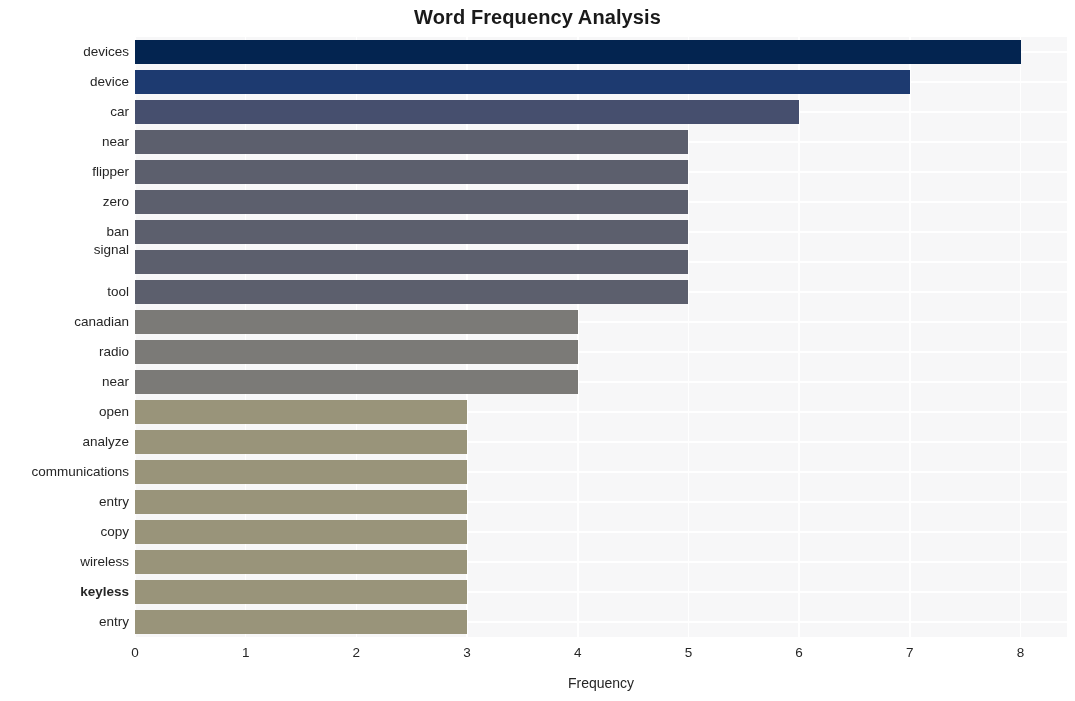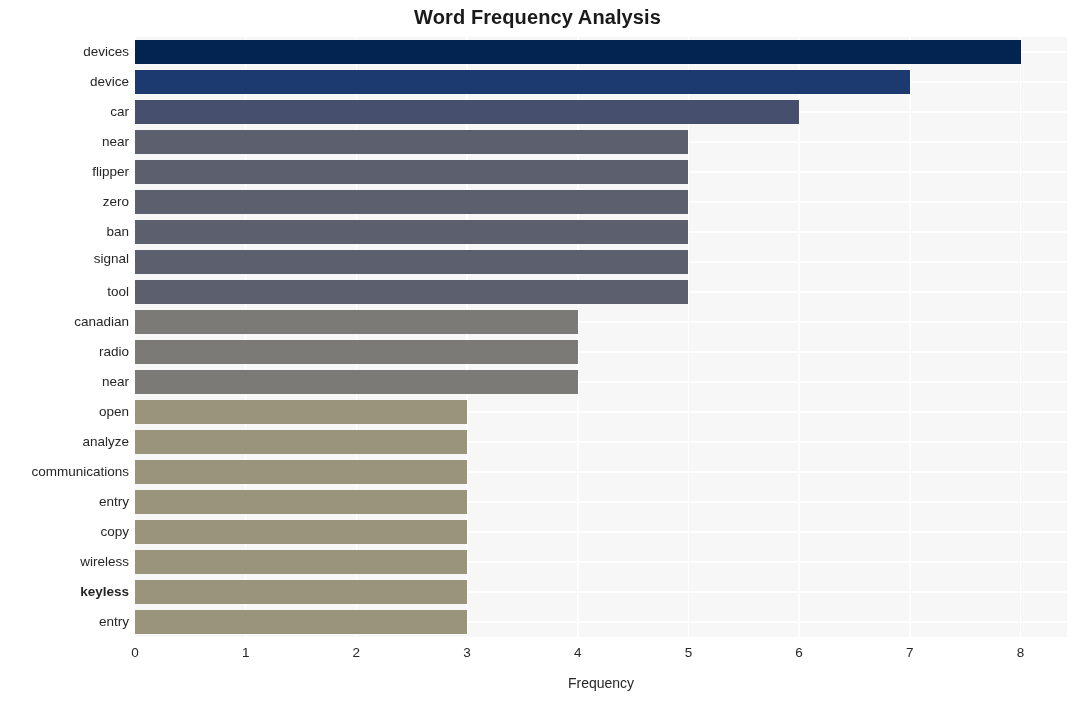--- a/index.html
+++ b/index.html
@@ -130,21 +130,21 @@
     </div>
 
   <div id="ylabels">
       <div class="ytick" style="top: 8px;">devices</div>
       <div class="ytick" style="top: 38px;">device</div>
       <div class="ytick" style="top: 68px;">car</div>
       <div class="ytick" style="top: 98px;">near</div>
       <div class="ytick" style="top: 128px;">flipper</div>
       <div class="ytick" style="top: 158px;">zero</div>
       <div class="ytick" style="top: 188px;">ban</div>
-      <div class="ytick" style="top: 215px;">signal</div>
+      <div class="ytick" style="top: 206px;">signal</div>
       <div class="ytick" style="top: 248px;">tool</div>
       <div class="ytick" style="top: 278px;">canadian</div>
       <div class="ytick" style="top: 308px;">radio</div>
       <div class="ytick" style="top: 338px;">near</div>
       <div class="ytick" style="top: 368px;">open</div>
       <div class="ytick" style="top: 398px;">analyze</div>
       <div class="ytick" style="top: 428px;">communications</div>
       <div class="ytick" style="top: 458px;">entry</div>
       <div class="ytick" style="top: 488px;">copy</div>
       <div class="ytick" style="top: 518px;">wireless</div>

